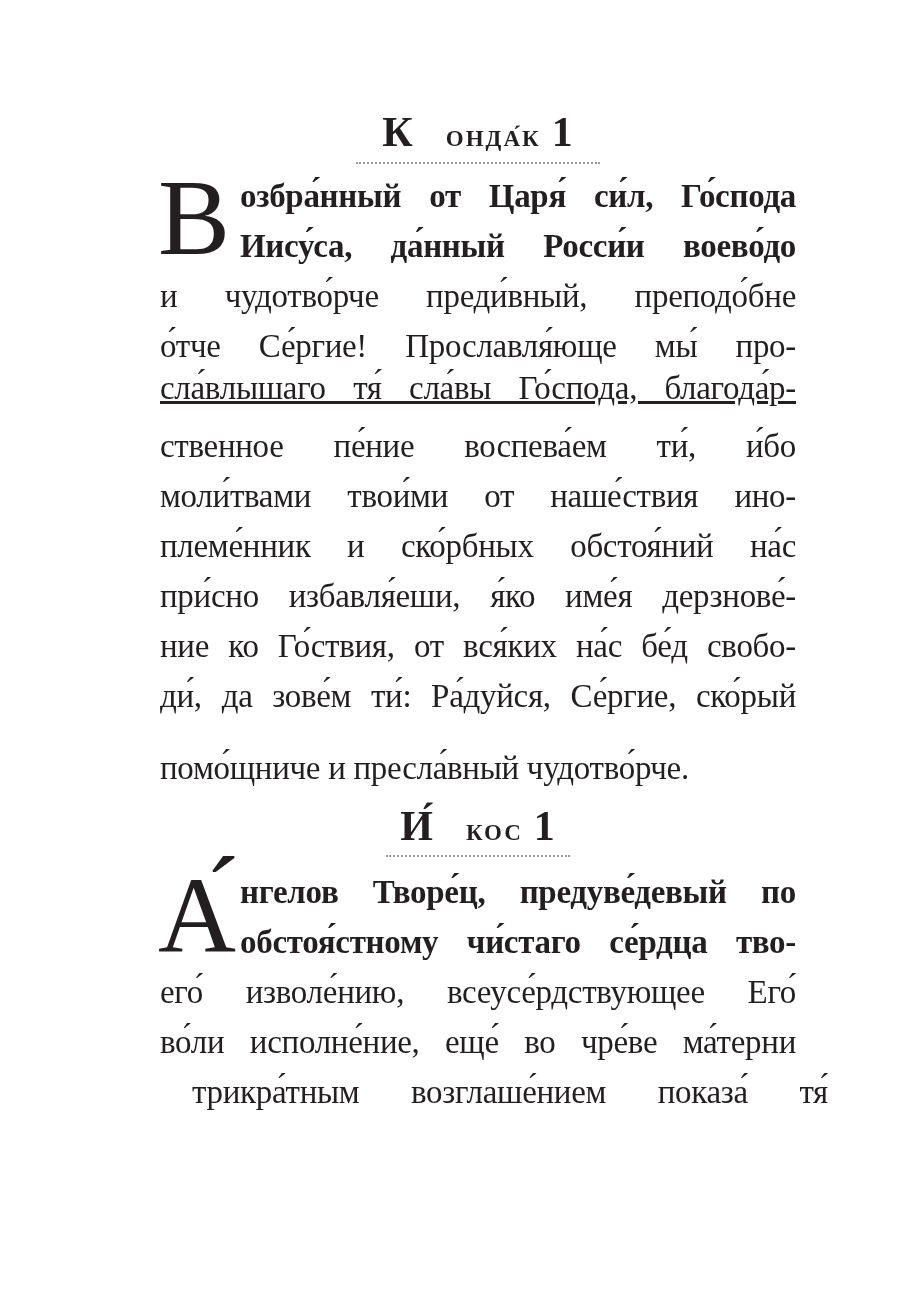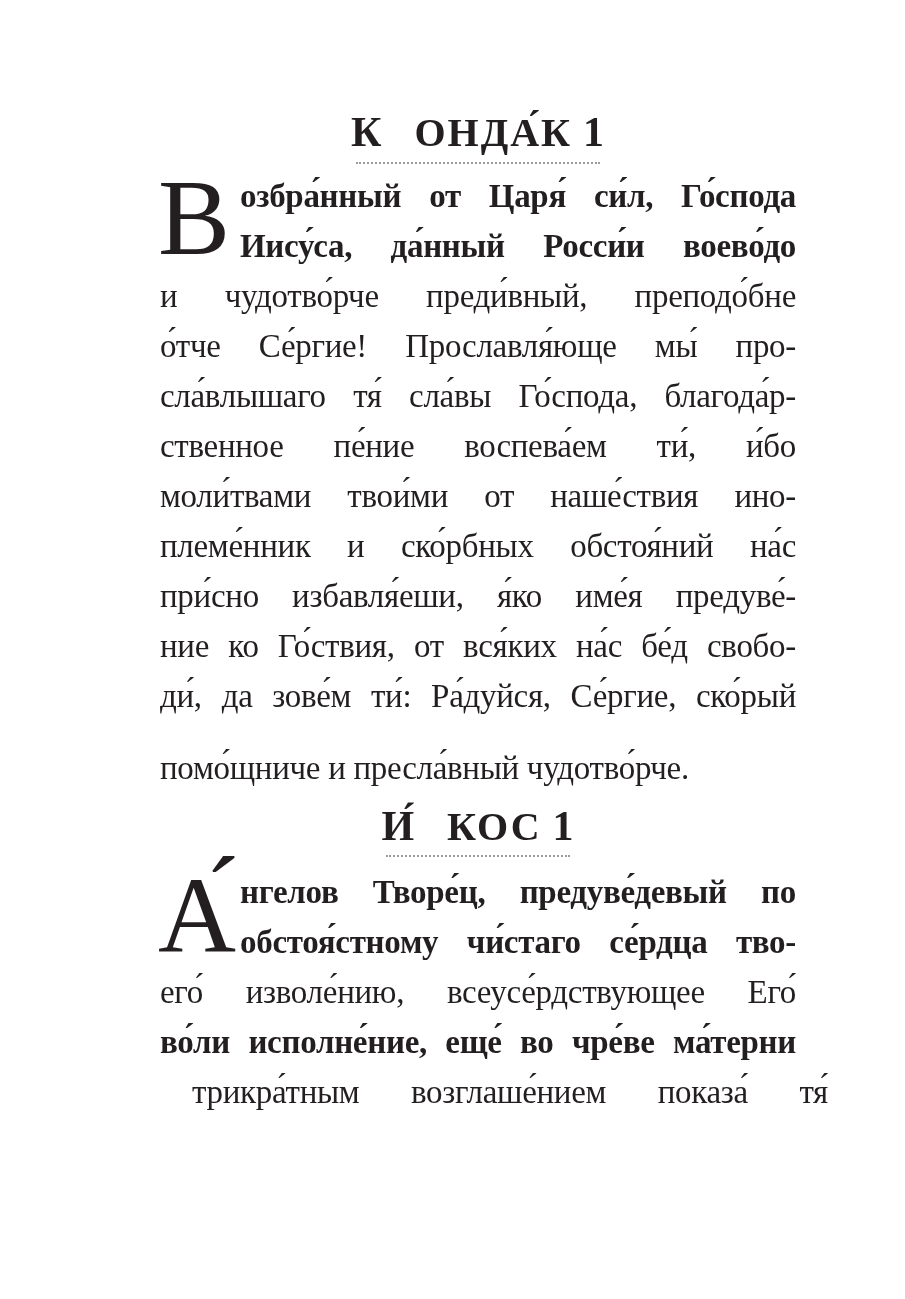--- a/index.html
+++ b/index.html
@@ -26,21 +26,21 @@
     left: 0;
     width: 636px;
     text-align: center;
     font-weight: bold;
     font-size: 40px;
     letter-spacing: 1px;
     line-height: 40px;
     color: #231f20;
   }
   .heading .big { font-size: 42px; }
-  .heading .sc { font-size: 40px; letter-spacing: 2px; margin-left: 32px; }
+  .heading .sc { font-size: 23px; letter-spacing: 2px; margin-left: 32px; }
   .dots {
     position: absolute;
     height: 0;
     border-top: 2px dotted #9a9a9a;
   }
   .line {
     position: absolute;
     left: 0;
     width: 636px;
     font-size: 33px;
@@ -72,33 +72,33 @@
 
   <div class="heading" style="top:112px;"><span class="big">К</span><span class="sc">ОНДА́К</span> <span class="big">1</span></div>
   <div class="dots" style="top:162px; left:196px; width:244px;"></div>
 
   <div class="dropcap" style="left:-2px; top:168px;">В</div>
 
   <div class="line indent" style="top:176px;">озбра́нный от Царя́ си́л, Го́спода</div>
   <div class="line indent" style="top:226px;">Иису́са, да́нный Росси́и воево́до</div>
   <div class="line" style="top:276px;">и чудотво́рче преди́вный, преподо́бне</div>
   <div class="line" style="top:326px;">о́тче Се́ргие! Прославля́юще мы́ про-</div>
-  <div class="line" style="top:376px;">сла́влышаго тя́ сла́вы Го́спода, благода́р-</div>
+  <div class="line" style="top:368px;text-decoration:underline;">сла́влышаго тя́ сла́вы Го́спода, благода́р-</div>
   <div class="line" style="top:426px;">ственное пе́ние воспева́ем ти́, и́бо</div>
   <div class="line" style="top:476px;">моли́твами твои́ми от наше́ствия ино-</div>
   <div class="line" style="top:526px;">племе́нник и ско́рбных обстоя́ний на́с</div>
-  <div class="line" style="top:576px;">при́сно избавля́еши, я́ко име́я предуве́-</div>
+  <div class="line" style="top:576px;">при́сно избавля́еши, я́ко име́я дерзнове́-</div>
   <div class="line" style="top:626px;">ние ко Го́ствия, от вся́ких на́с бе́д свобо-</div>
   <div class="line" style="top:676px;">ди́, да зове́м ти́: Ра́дуйся, Се́ргие, ско́рый</div>
   <div class="line last" style="top:748px;text-align:right;">помо́щниче и пресла́вный чудотво́рче.</div>
 
   <div class="heading" style="top:806px;"><span class="big">И́</span><span class="sc">КОС</span> <span class="big">1</span></div>
   <div class="dots" style="top:855px; left:226px; width:184px;"></div>
 
   <div class="dropcap" style="left:-2px; top:866px;">А́</div>
 
   <div class="line indent" style="top:872px;">нгелов Творе́ц, предуве́девый по</div>
   <div class="line indent" style="top:922px;">обстоя́стному чи́стаго се́рдца тво-</div>
   <div class="line" style="top:972px;">его́ изволе́нию, всеусе́рдствующее Его́</div>
-  <div class="line" style="top:1022px;font-weight:bold;">во́ли исполне́ние, еще́ во чре́ве ма́терни</div>
+  <div class="line" style="top:1022px;">во́ли исполне́ние, еще́ во чре́ве ма́терни</div>
   <div class="line" style="top:1072px;margin-left:32px;">трикра́тным возглаше́нием показа́ тя́</div>
 
 </div>
 
 </body></html>

